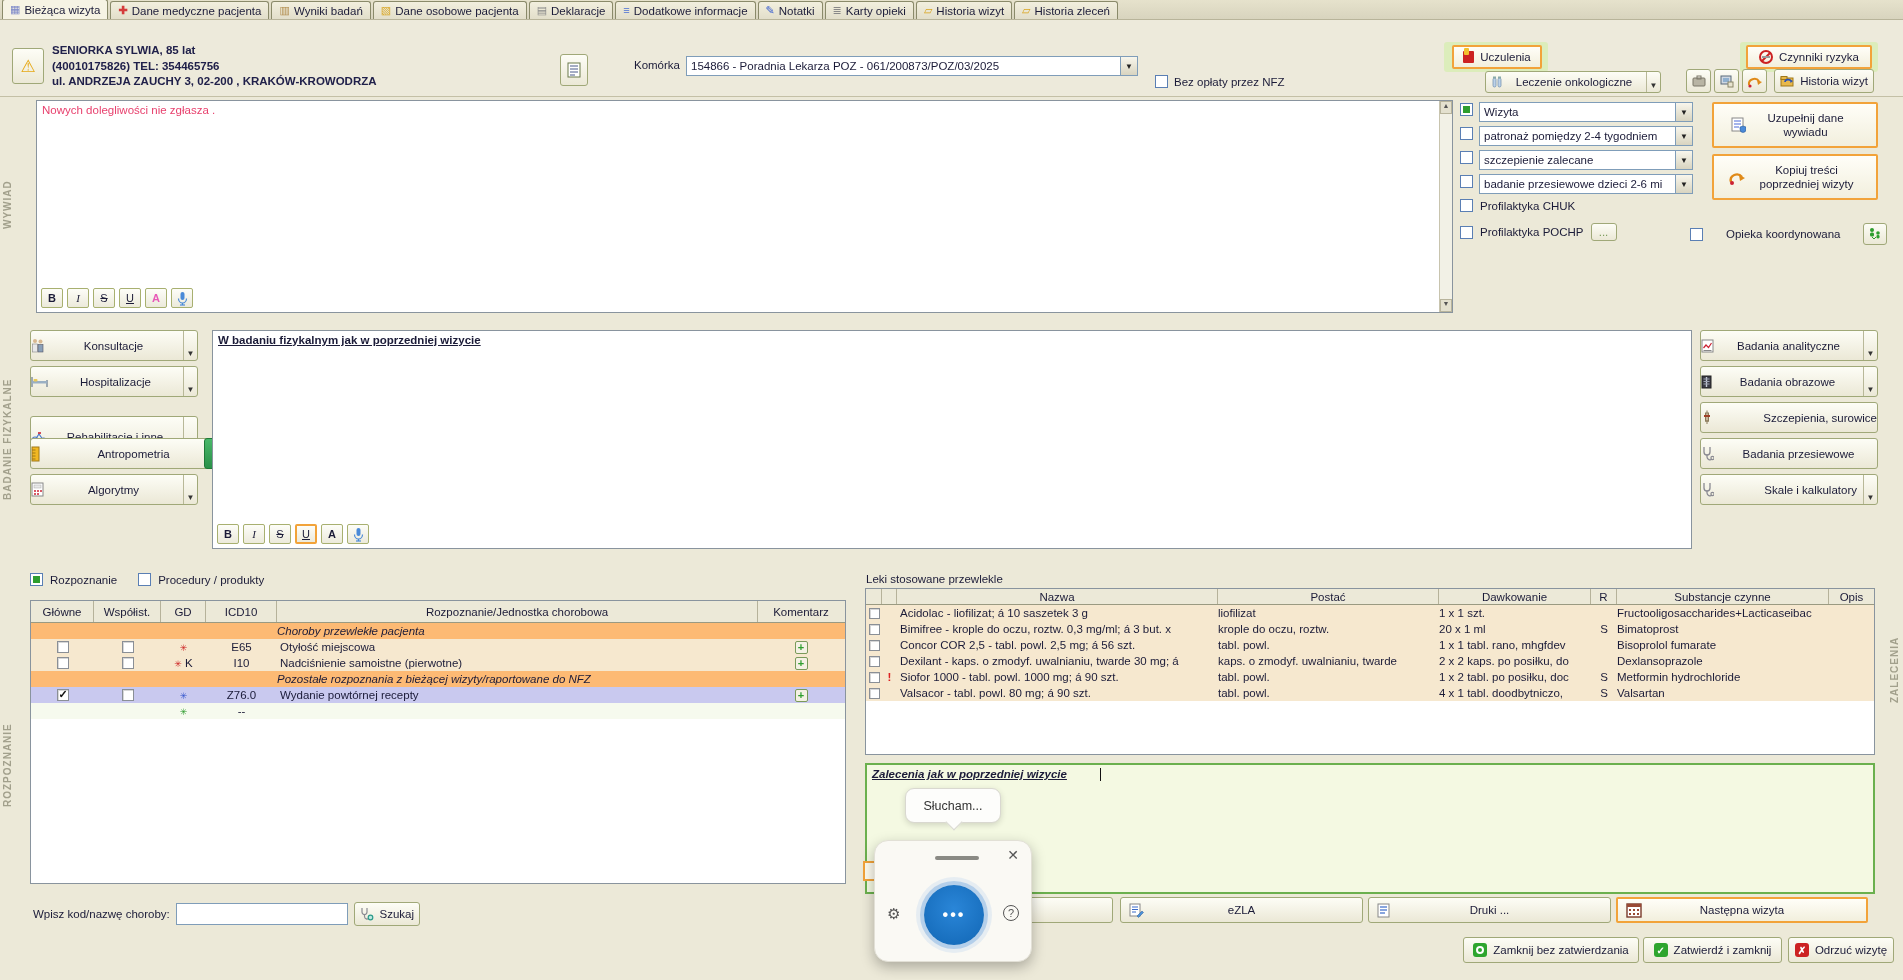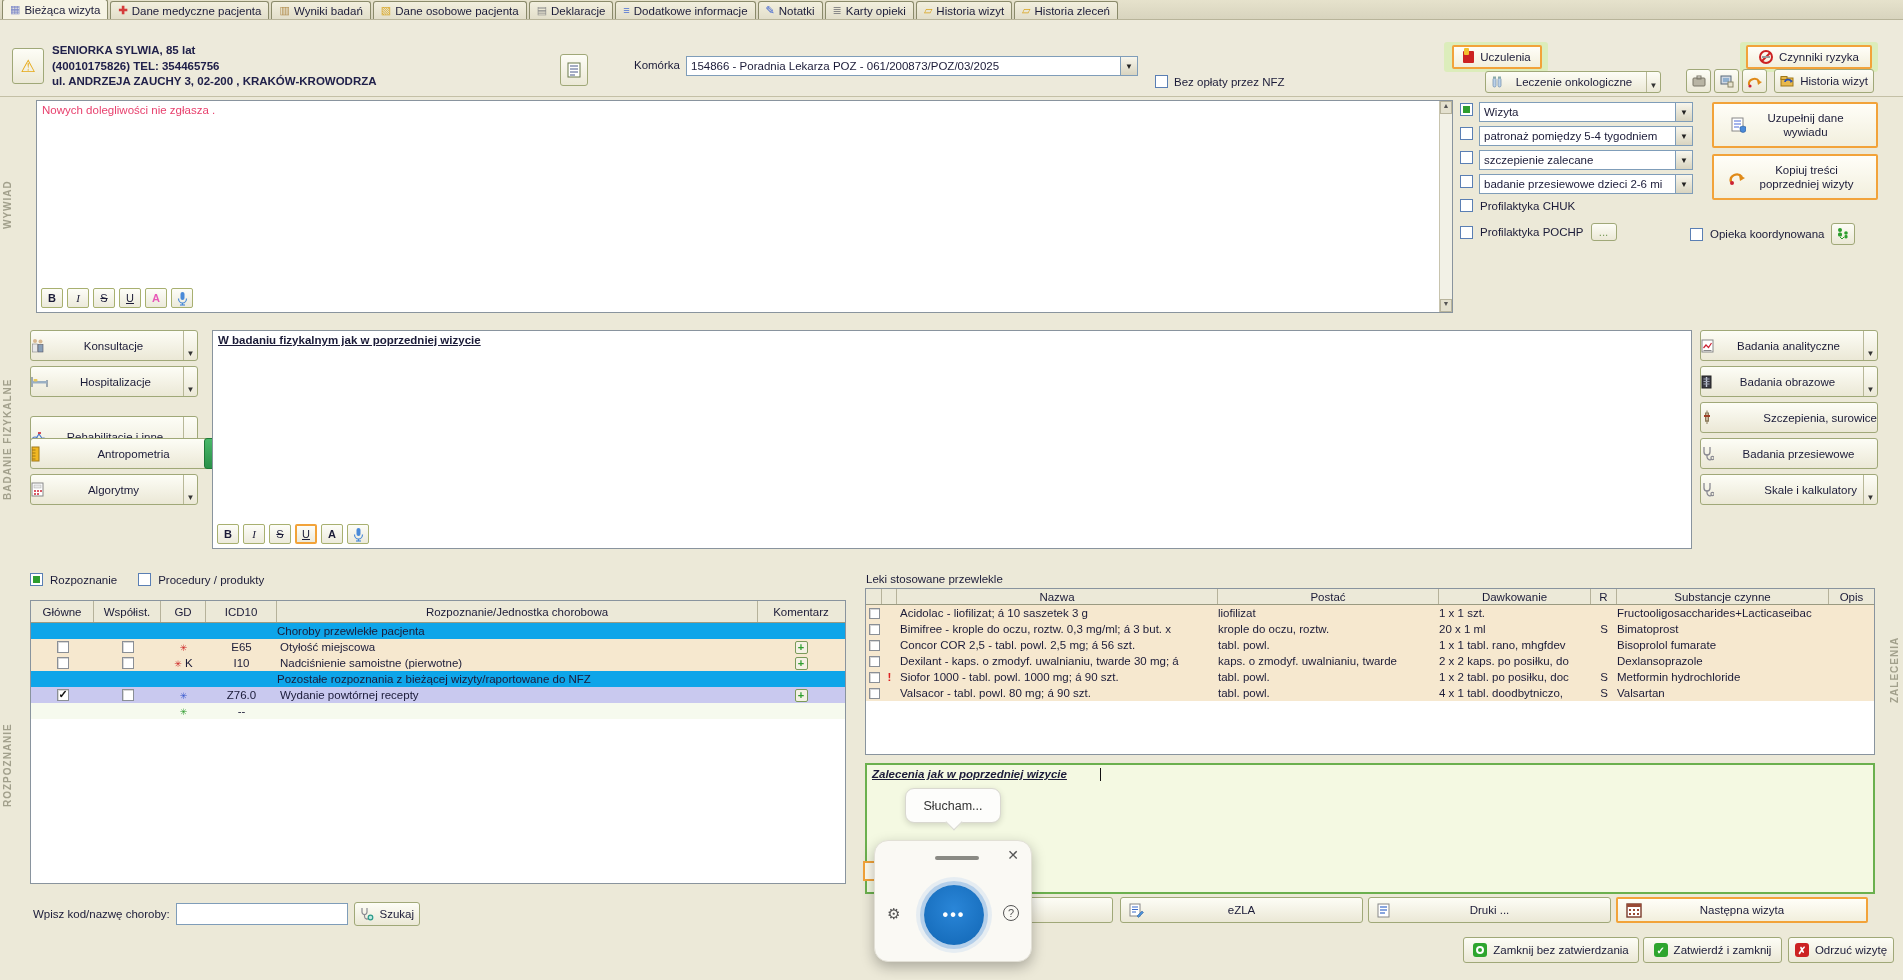--- a/index.html
+++ b/index.html
@@ -36,21 +36,21 @@
 
   
   #header { position:absolute; left:0; top:20px; width:1903px; height:77px; background:#edeadb; border-bottom:1px solid #c4c0a6; }
   .greenpanel { position:absolute; background:#dcedbb; border-radius:3px; }
 
   
   .tbl-head { background:#ece9d8; border-bottom:1px solid #9a9a82; display:flex; font-weight:normal; }
   .tbl-head .c { border-right:1px solid #b6b29a; display:flex; align-items:center; justify-content:center; overflow:hidden; white-space:nowrap; }
   .row { display:flex; align-items:center; white-space:nowrap; overflow:hidden; }
   .row .c { overflow:hidden; white-space:nowrap; flex:none; }
-  .grouprow { background:#0ea5e9; }
+  .grouprow { background:#fdba74;font-style:italic; }
   .tanrow { background:#f6e8cf; }
   .selrow { background:#c9c9ef; }
   .plusbox { width:13px; height:13px; border:1px solid #7a9a5a; background:#f4f1e4; color:#2e9e2e; font-weight:bold; font-size:11px; line-height:11px; text-align:center; border-radius:2px; }
   .star { font-size:9px; line-height:1; }
 
   
   #assist-tip { position:absolute; left:905px; top:788px; width:96px; height:35px; background:#fdfdfb; border:1px solid #d9d8d0; border-radius:9px; box-shadow:0 2px 6px rgba(0,0,0,.15); display:flex; align-items:center; justify-content:center; font-size:12.5px; color:#333; z-index:60; }
   #assist-tip:after { content:""; position:absolute; left:42px; bottom:-6px; width:11px; height:11px; background:#fdfdfb; border-right:1px solid #d9d8d0; border-bottom:1px solid #d9d8d0; transform:rotate(45deg); }
   #assist-panel { position:absolute; left:874px; top:840px; width:158px; height:122px; background:#faf9f4; border:1px solid #e2e0d6; border-radius:14px; box-shadow:0 5px 14px rgba(0,0,0,.28); z-index:55; }
   #assist-handle { position:absolute; left:60px; top:15px; width:44px; height:4px; background:#8a8a84; border-radius:2px; }
@@ -232,21 +232,21 @@
 
   <div style="position:absolute;left:1460px;top:6px;display:flex;align-items:center;gap:6px">
     <span class="cb filled"></span>
   </div>
   <div class="select" style="left:1479px;top:5px;width:214px;height:20px">
       <span class="val">Wizyta</span>
       <span class="arrow">▼</span>
     </div>
   <div style="position:absolute;left:1460px;top:30px"><span class="cb"></span></div>
   <div class="select" style="left:1479px;top:29px;width:214px;height:20px">
-      <span class="val">patronaż pomiędzy 5-4 tygodniem</span>
+      <span class="val">patronaż pomiędzy 2-4 tygodniem</span>
       <span class="arrow">▼</span>
     </div>
   <div style="position:absolute;left:1460px;top:54px"><span class="cb"></span></div>
   <div class="select" style="left:1479px;top:53px;width:214px;height:20px">
       <span class="val">szczepienie zalecane</span>
       <span class="arrow">▼</span>
     </div>
   <div style="position:absolute;left:1460px;top:78px"><span class="cb"></span></div>
   <div class="select" style="left:1479px;top:77px;width:214px;height:20px">
       <span class="val">badanie przesiewowe dzieci 2-6 mi</span>
@@ -255,21 +255,21 @@
 
   <div style="position:absolute;left:1460px;top:102px;display:flex;align-items:center;gap:7px">
     <span class="cb"></span>
     <span>Profilaktyka CHUK</span>
   </div>
   <div style="position:absolute;left:1460px;top:126px;display:flex;align-items:center;gap:7px">
     <span class="cb"></span>
     <span>Profilaktyka POCHP</span>
     <span class="btn" style="position:static;width:26px;height:18px;color:#7a9a5a">...</span>
   </div>
-  <div style="position:absolute;left:1690px;top:126px;display:flex;align-items:center;gap:7px">
+  <div style="position:absolute;left:1690px;top:126px;display:flex;align-items:center;gap:23px">
     <span class="cb"></span>
     <span>Opieka koordynowana</span>
     <span class="btn" style="position:static;width:24px;height:22px">
         <span class="ico">
           <svg width="14" height="14" viewBox="0 0 14 14">
             <circle cx="4" cy="3" r="2" fill="#2e9e2e"></circle>
             <rect x="2" y="5.5" width="4" height="4" rx="1.5" fill="#2e9e2e"></rect>
             <circle cx="10" cy="6" r="1.8" fill="#2e9e2e"></circle>
             <rect x="8.4" y="8" width="3.2" height="3.5" rx="1.4" fill="#2e9e2e"></rect>
             <path d="M4 10 l2 2 2-2" stroke="#2e9e2e" fill="none"></path>

